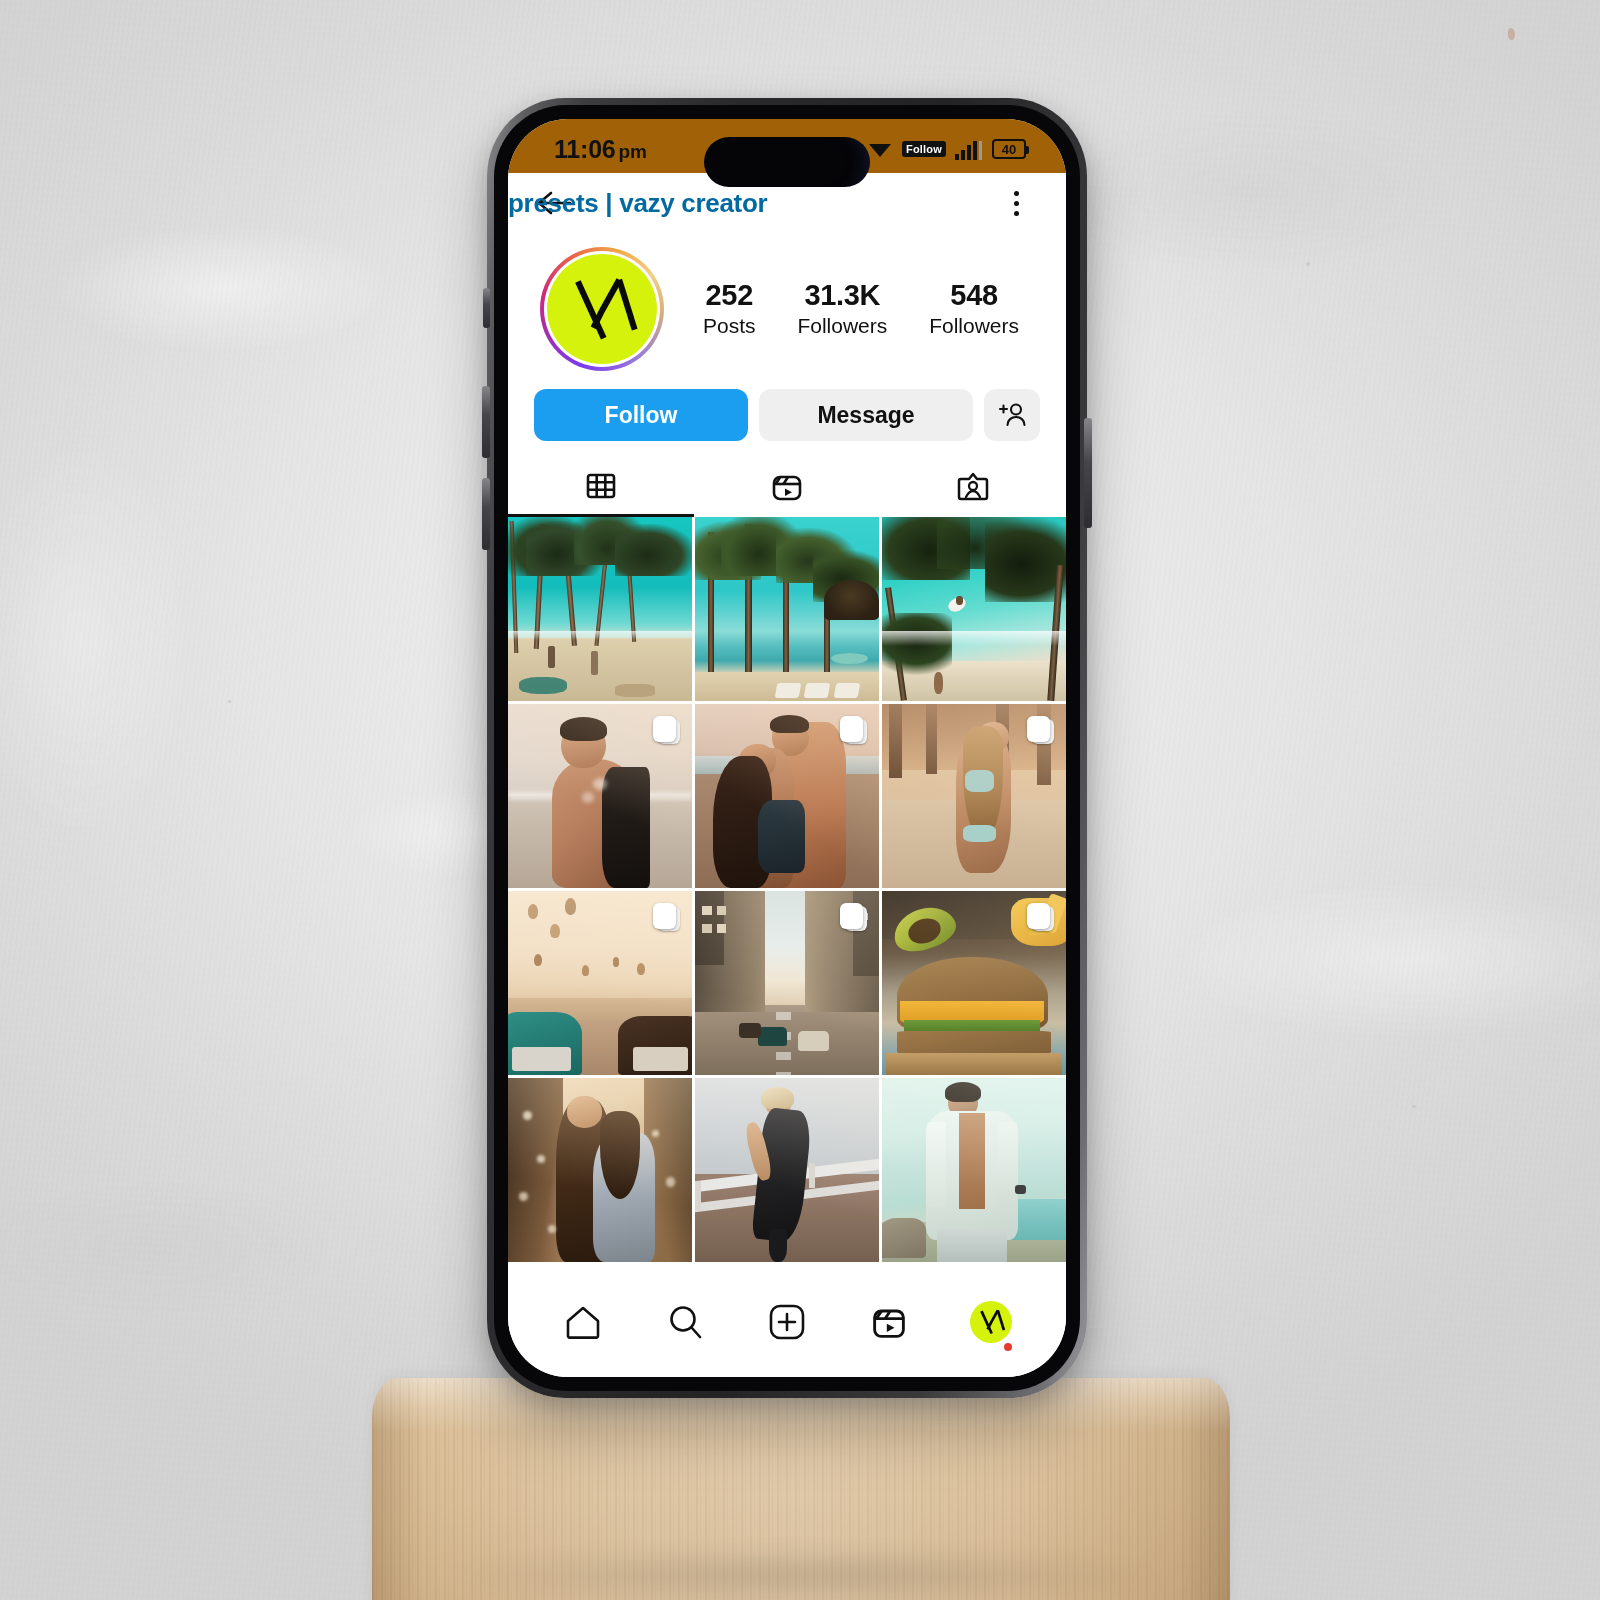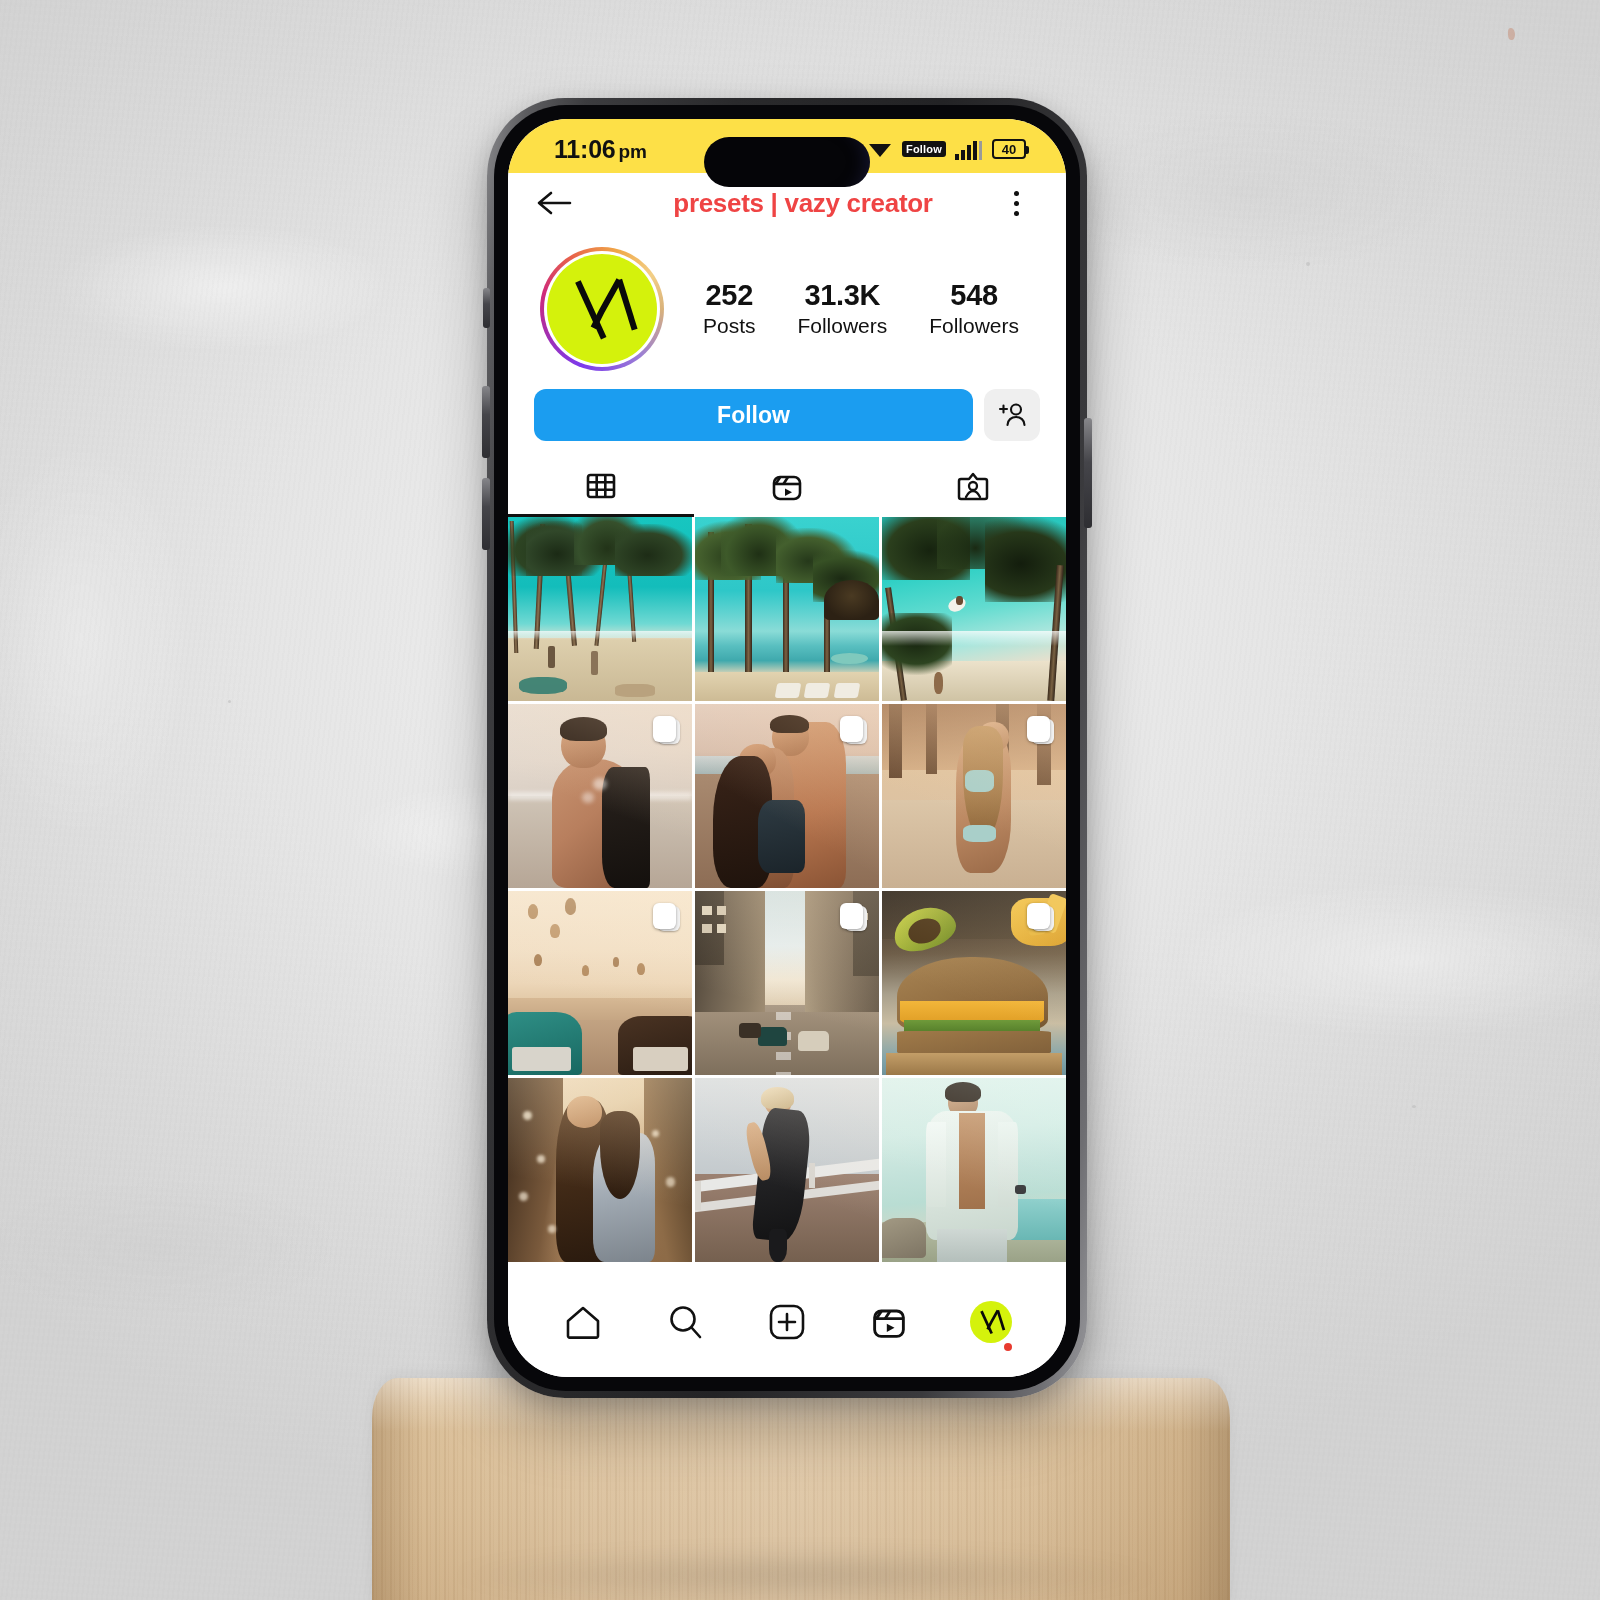--- a/index.html
+++ b/index.html
@@ -109,21 +109,21 @@
   #btn-voldown { left: -5px; top: 380px;  width: 8px; height: 72px; }
   #btn-power   { right: -5px; top: 320px; width: 8px; height: 110px; }
 
   
   #statusbar {
     position: relative;
     height: 54px;
     display: flex; align-items: center;
     padding: 6px 40px 0 46px;
     justify-content: space-between;
-    background: #fde047;
+    background: #a16207;
   }
   #status-time { font-size: 25px; font-weight: 600; color: #111; letter-spacing: -.2px; }
   #status-time .ampm { font-size: 19px; font-weight: 600; margin-left: 3px; }
   #status-right { display:flex; align-items:center; gap: 9px; }
   #volte-badge {
     background:#111; color:#fff; font-size:11px; font-weight:700;
     padding: 2px 4px 2px 4px; border-radius: 3px; letter-spacing: .2px;
   }
   #battery {
     border: 2px solid #111; border-radius: 4px;
@@ -151,24 +151,23 @@
   
   #appbar {
     position: relative;
     height: 60px;
     display:flex; align-items:center; justify-content:space-between;
     padding: 0 30px 0 26px;
     background: #fff;
   }
   #back-arrow { width: 40px; height: 40px; display:flex; align-items:center; justify-content:center; }
   #appbar-title {
-    position:absolute; left:0; right:0; text-align:center;
-    font-size: 26px; font-weight: 600; color:#ef4444; letter-spacing: -.3px;
+    position:absolute; left:0; right:0; text-align:left;
+    font-size: 26px; font-weight: 600; color:#0369a1; letter-spacing: -.3px;
     pointer-events:none;
-    padding-left:32px;
   }
   #more-menu { width: 40px; height: 40px; display:flex; flex-direction:column; align-items:center; justify-content:center; gap:5px; z-index:5;}
   #more-menu i { width: 5px; height: 5px; background:#111; border-radius:50%; display:block; }
 
   
   #profile-head {
     display:flex; align-items:center; gap: 0;
     padding: 14px 26px 6px 26px;
     background:#fff;
   }
@@ -364,20 +363,21 @@
             <div class="stat">
               <div class="stat-num">548</div>
               <div class="stat-label">Followers</div>
             </div>
           </div>
         </div>
 
 
         <div id="actions">
           <button id="follow-btn">Follow</button>
+          <button id="message-btn">Message</button>
           <div id="add-person-btn">
             <svg width="32" height="30" viewBox="0 0 32 30">
               <circle cx="20" cy="9.5" r="5" stroke="#111" stroke-width="2.1" fill="none"></circle>
               <path d="M11.5 25 c0-5 4-8 8.5-8 s8.5 3 8.5 8" stroke="#111" stroke-width="2.1" fill="none" stroke-linecap="round"></path>
               <path d="M4 9 H11 M7.5 5.5 V12.5" stroke="#111" stroke-width="2.1" stroke-linecap="round"></path>
             </svg>
           </div>
         </div>
 
         <div id="tabs">

